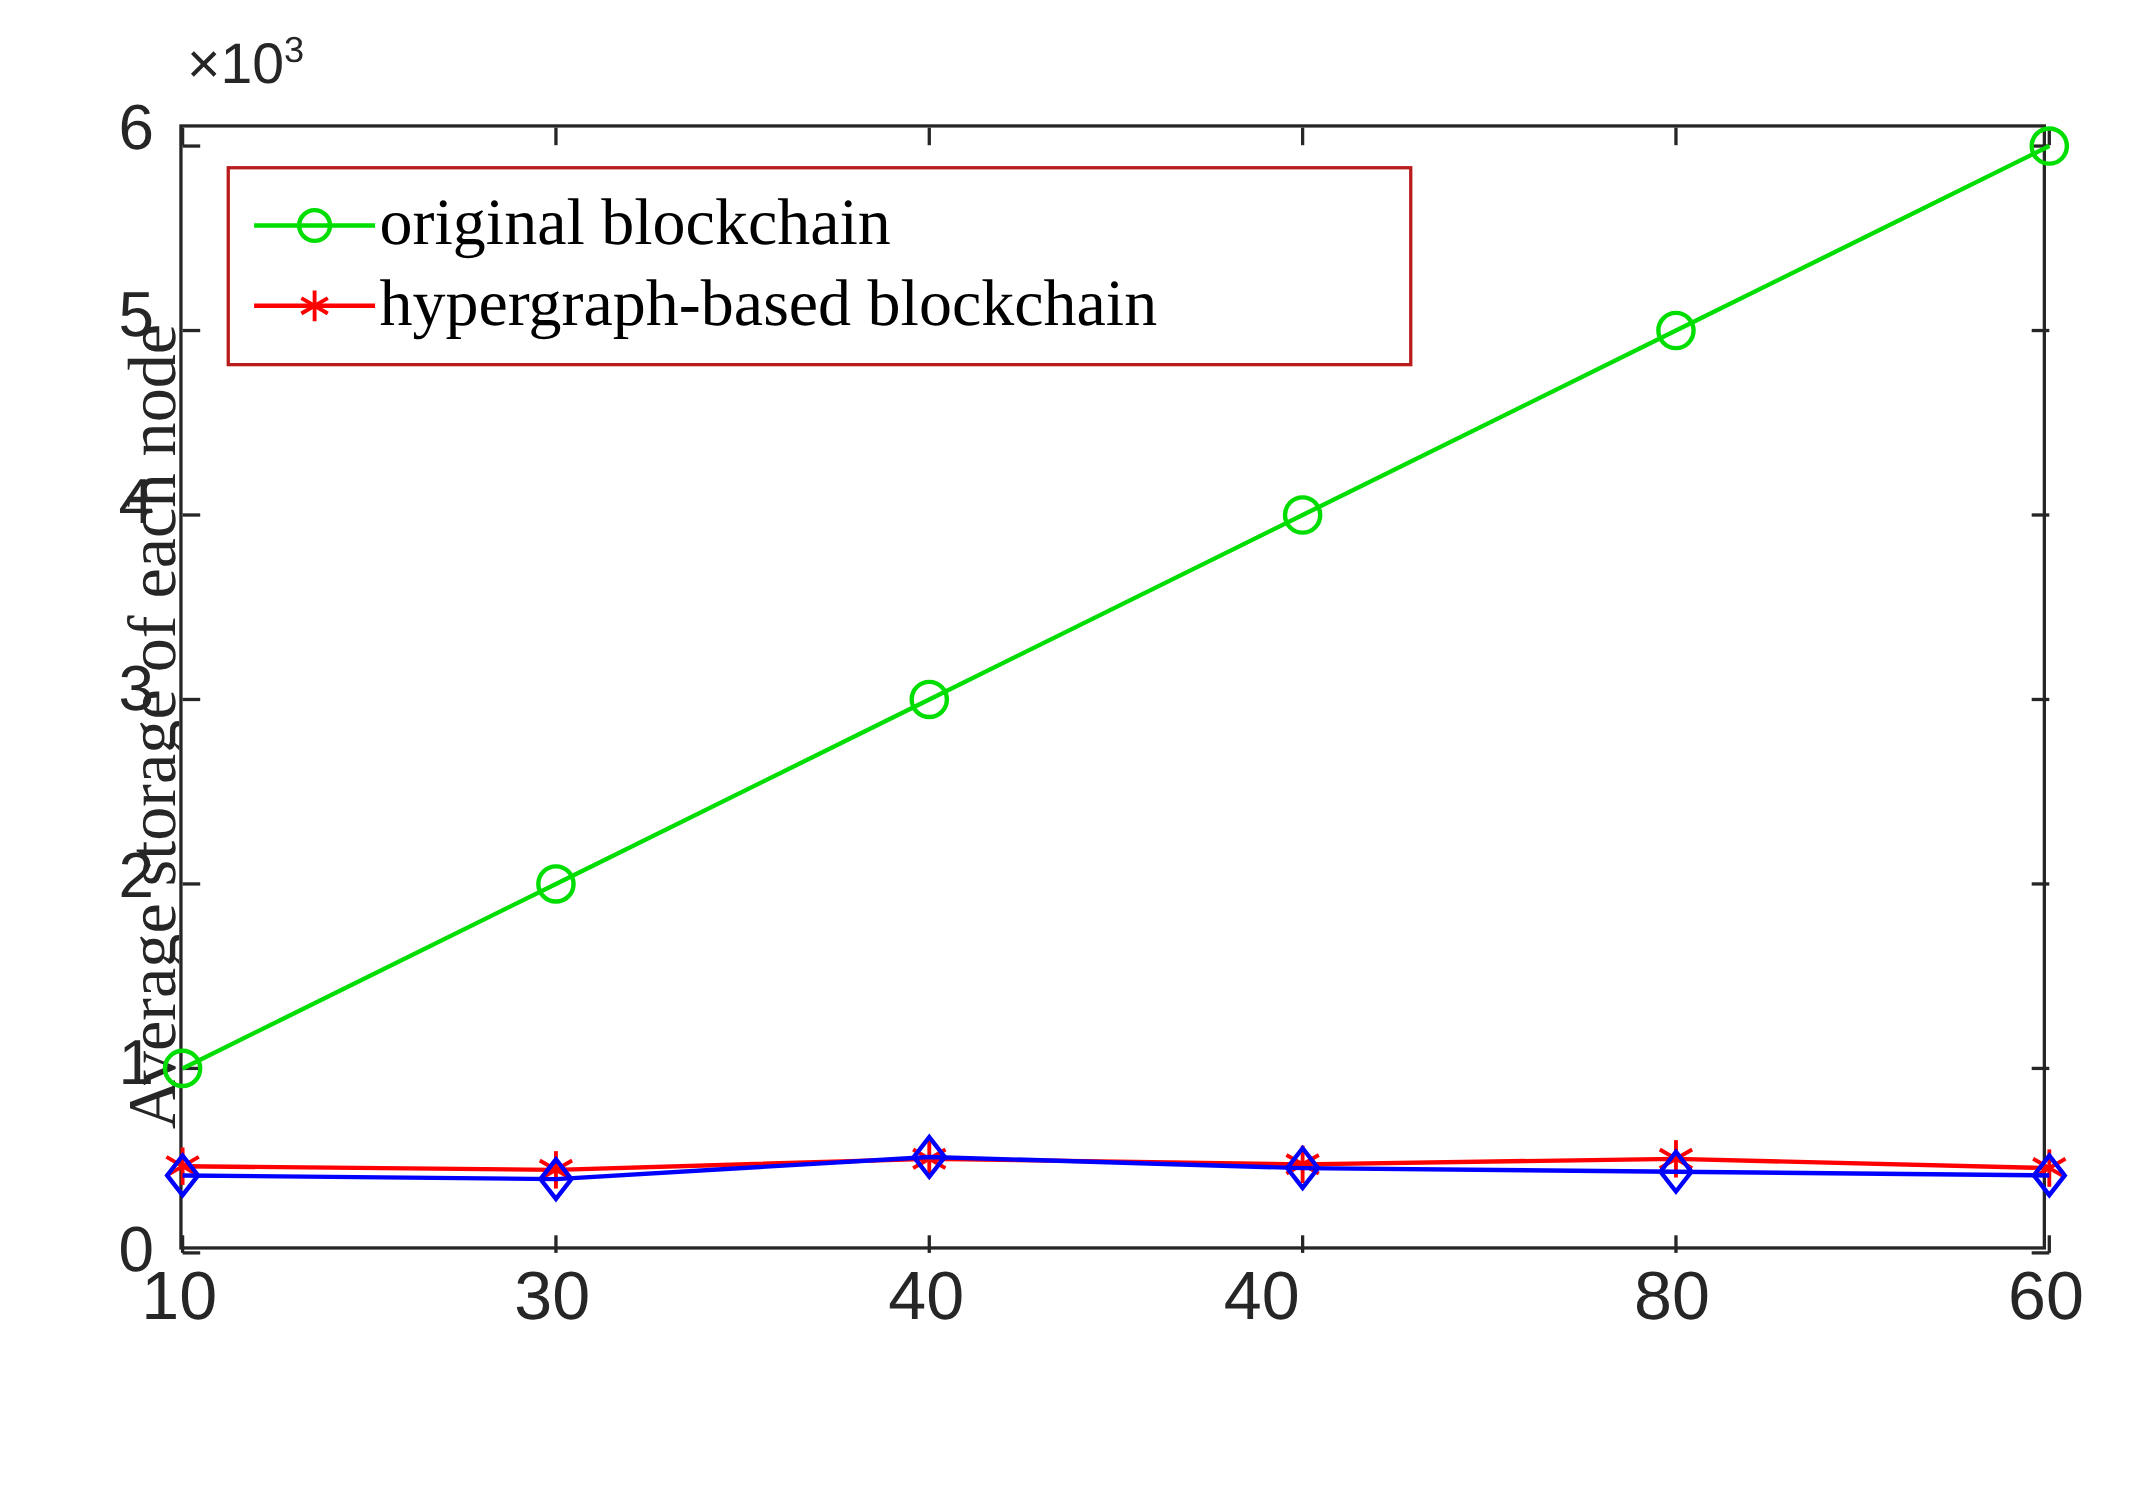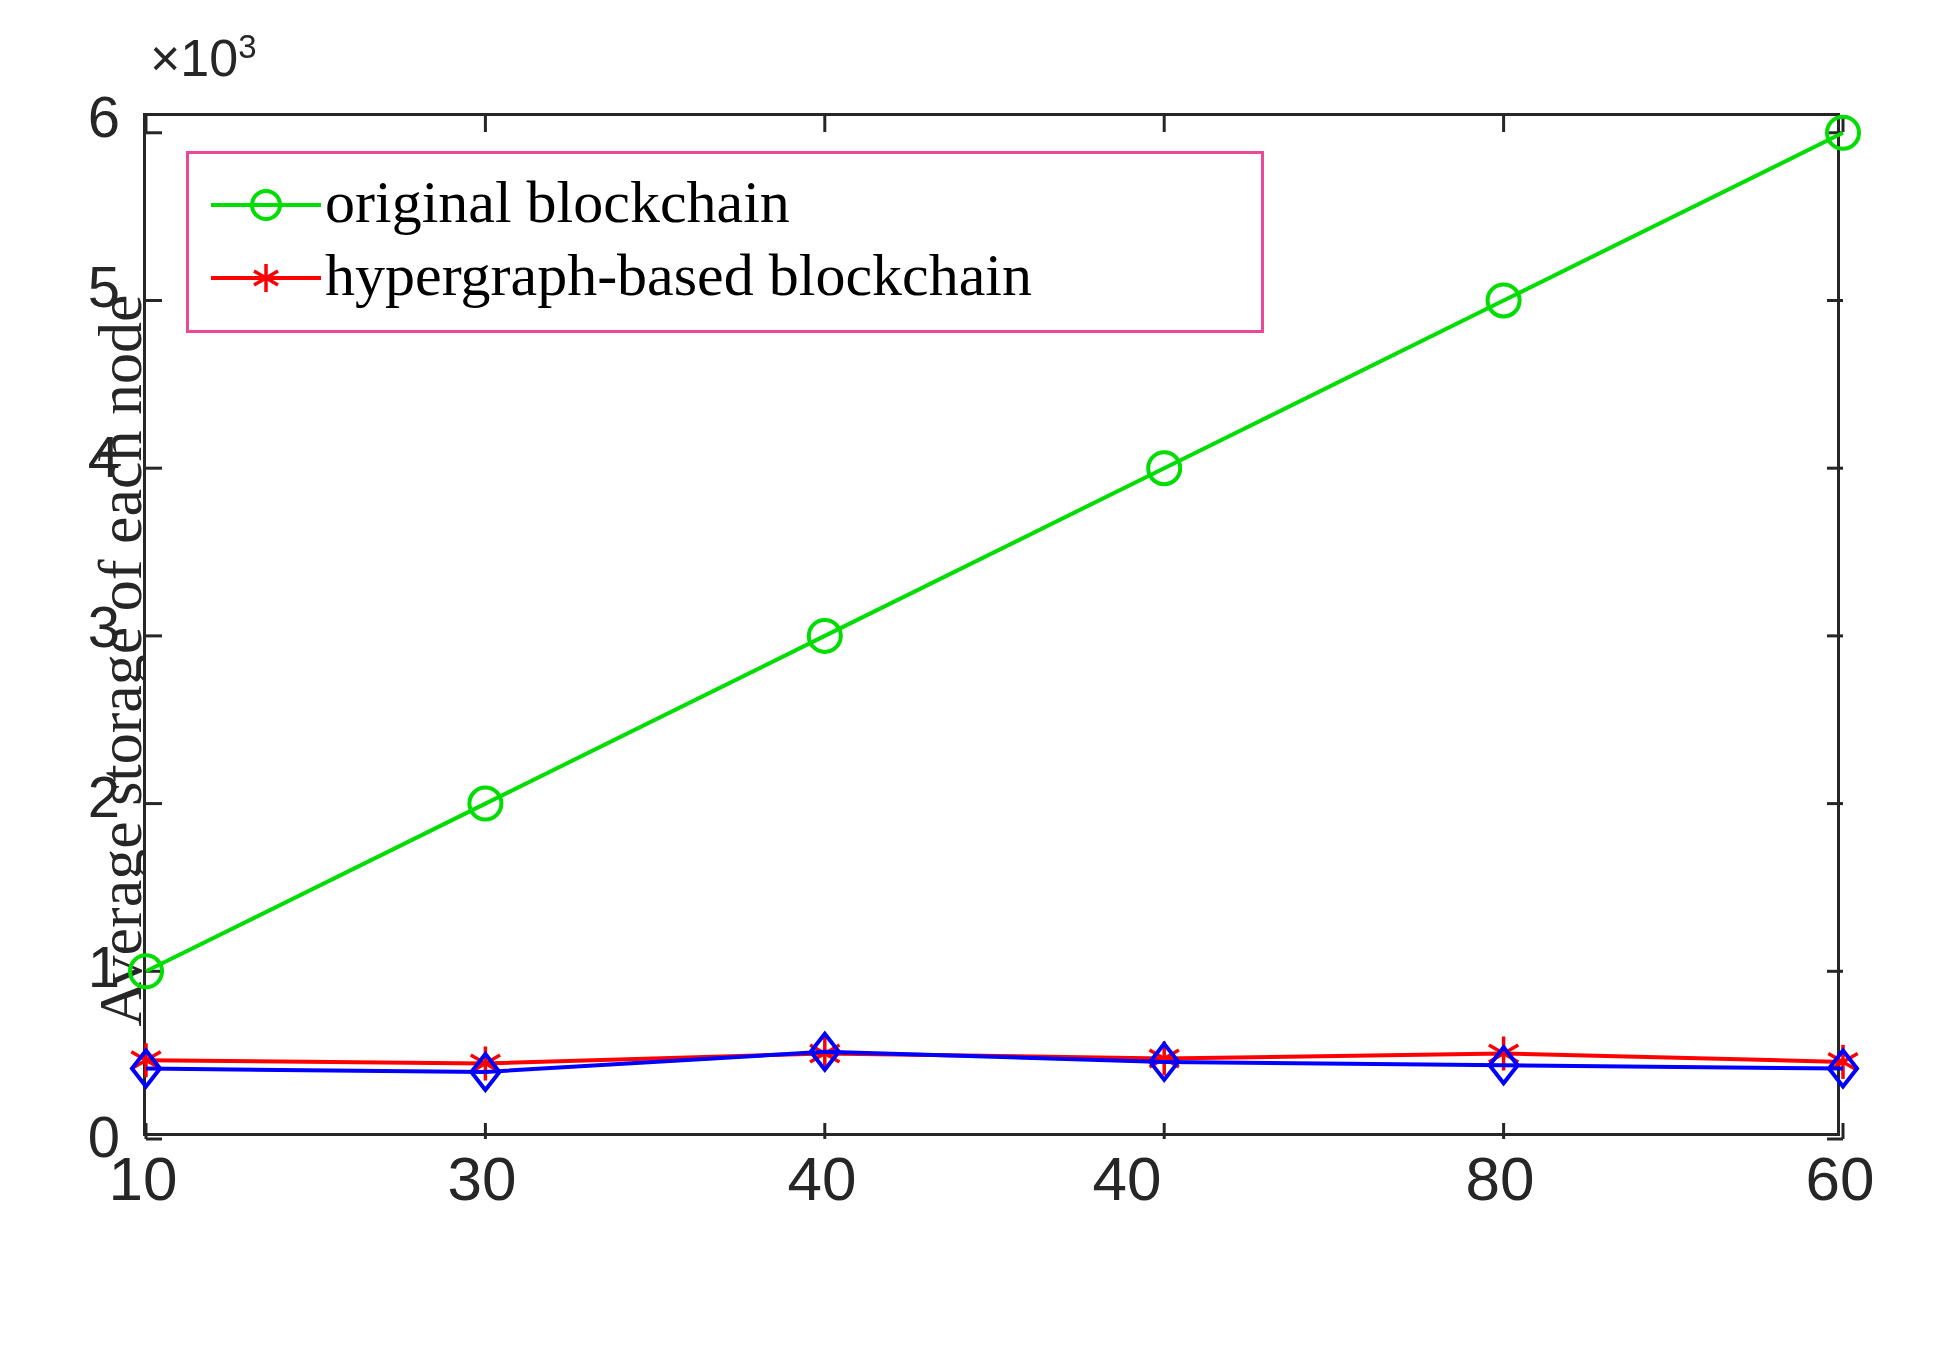--- a/index.html
+++ b/index.html
@@ -1,17 +1,17 @@
 <!DOCTYPE html>
 <html><head>
 <meta charset="utf-8">
 <style>
   html,body{margin:0;padding:0;background:#ffffff;}
   body{width:1958px;height:1352px;overflow:hidden;font-family:"Liberation Serif",serif;}
-  #fig{position:relative;width:1562px;height:1352px;background:#ffffff;}
+  #fig{position:relative;width:1562px;height:1352px;background:#ffffff;margin-left:20px;}
 
   
   #plotbox{
     position:absolute;
     left:143px; top:113px;
     width:1697px; height:1023px;
     border:3px solid #262626;
     box-sizing:border-box;
     background:#ffffff;
   }
@@ -73,21 +73,21 @@
     transform:rotate(-90deg);
     transform-origin:center center;
     white-space:nowrap;
   }
 
   
   #legend{
     position:absolute;
     left:186px; top:151px;
     width:1078px;
-    border:3px solid #ec4899;
+    border:3px solid #b91c1c;
     background:#ffffff;
     box-sizing:border-box;
     padding:14px 18px 16px 18px;
   }
   .legend-row{
     display:flex;
     align-items:center;
     height:73px;
   }
   .legend-sample{

